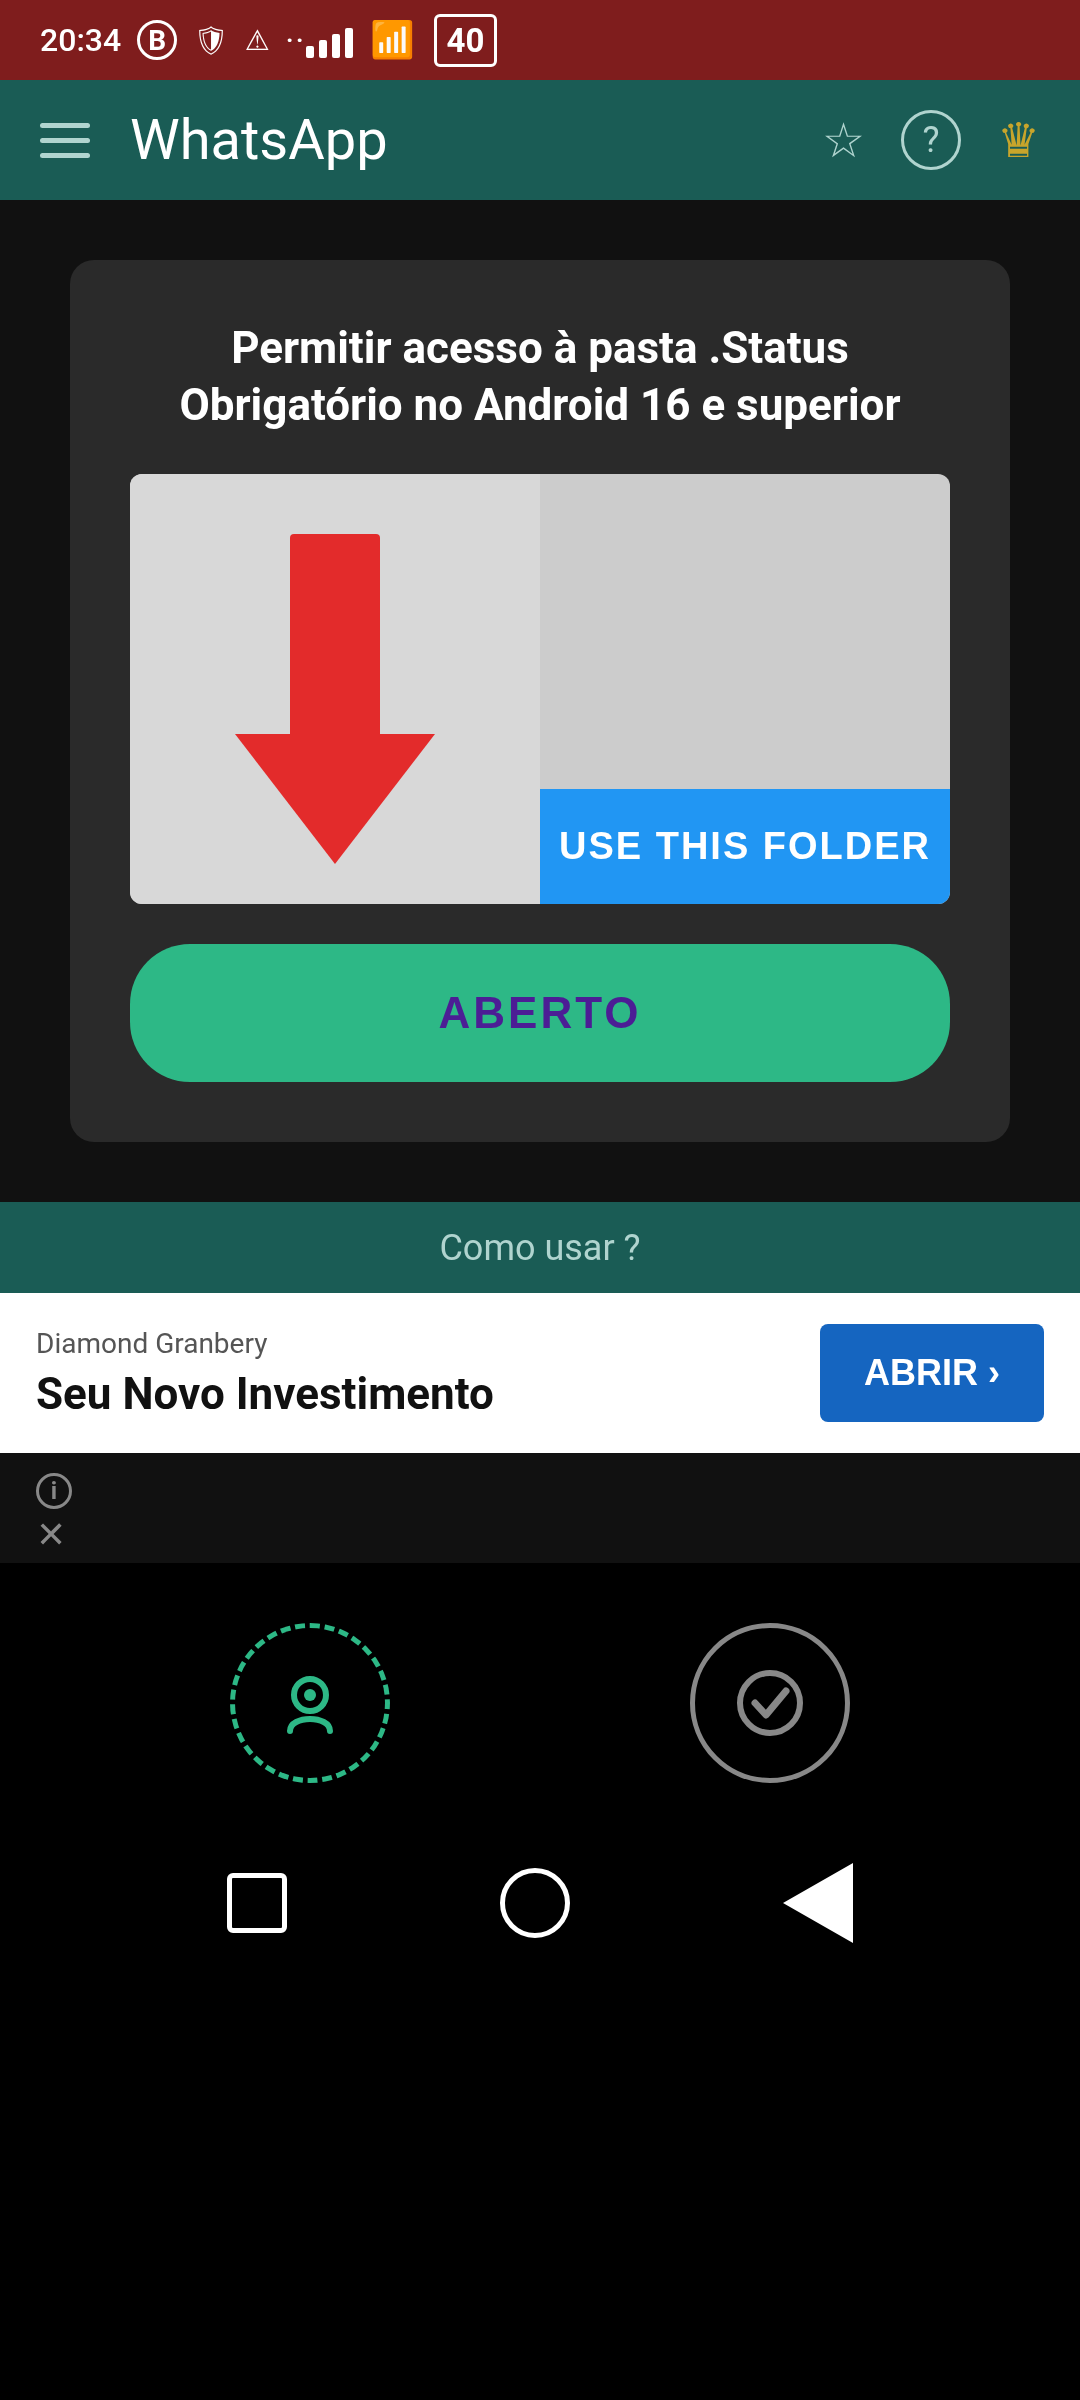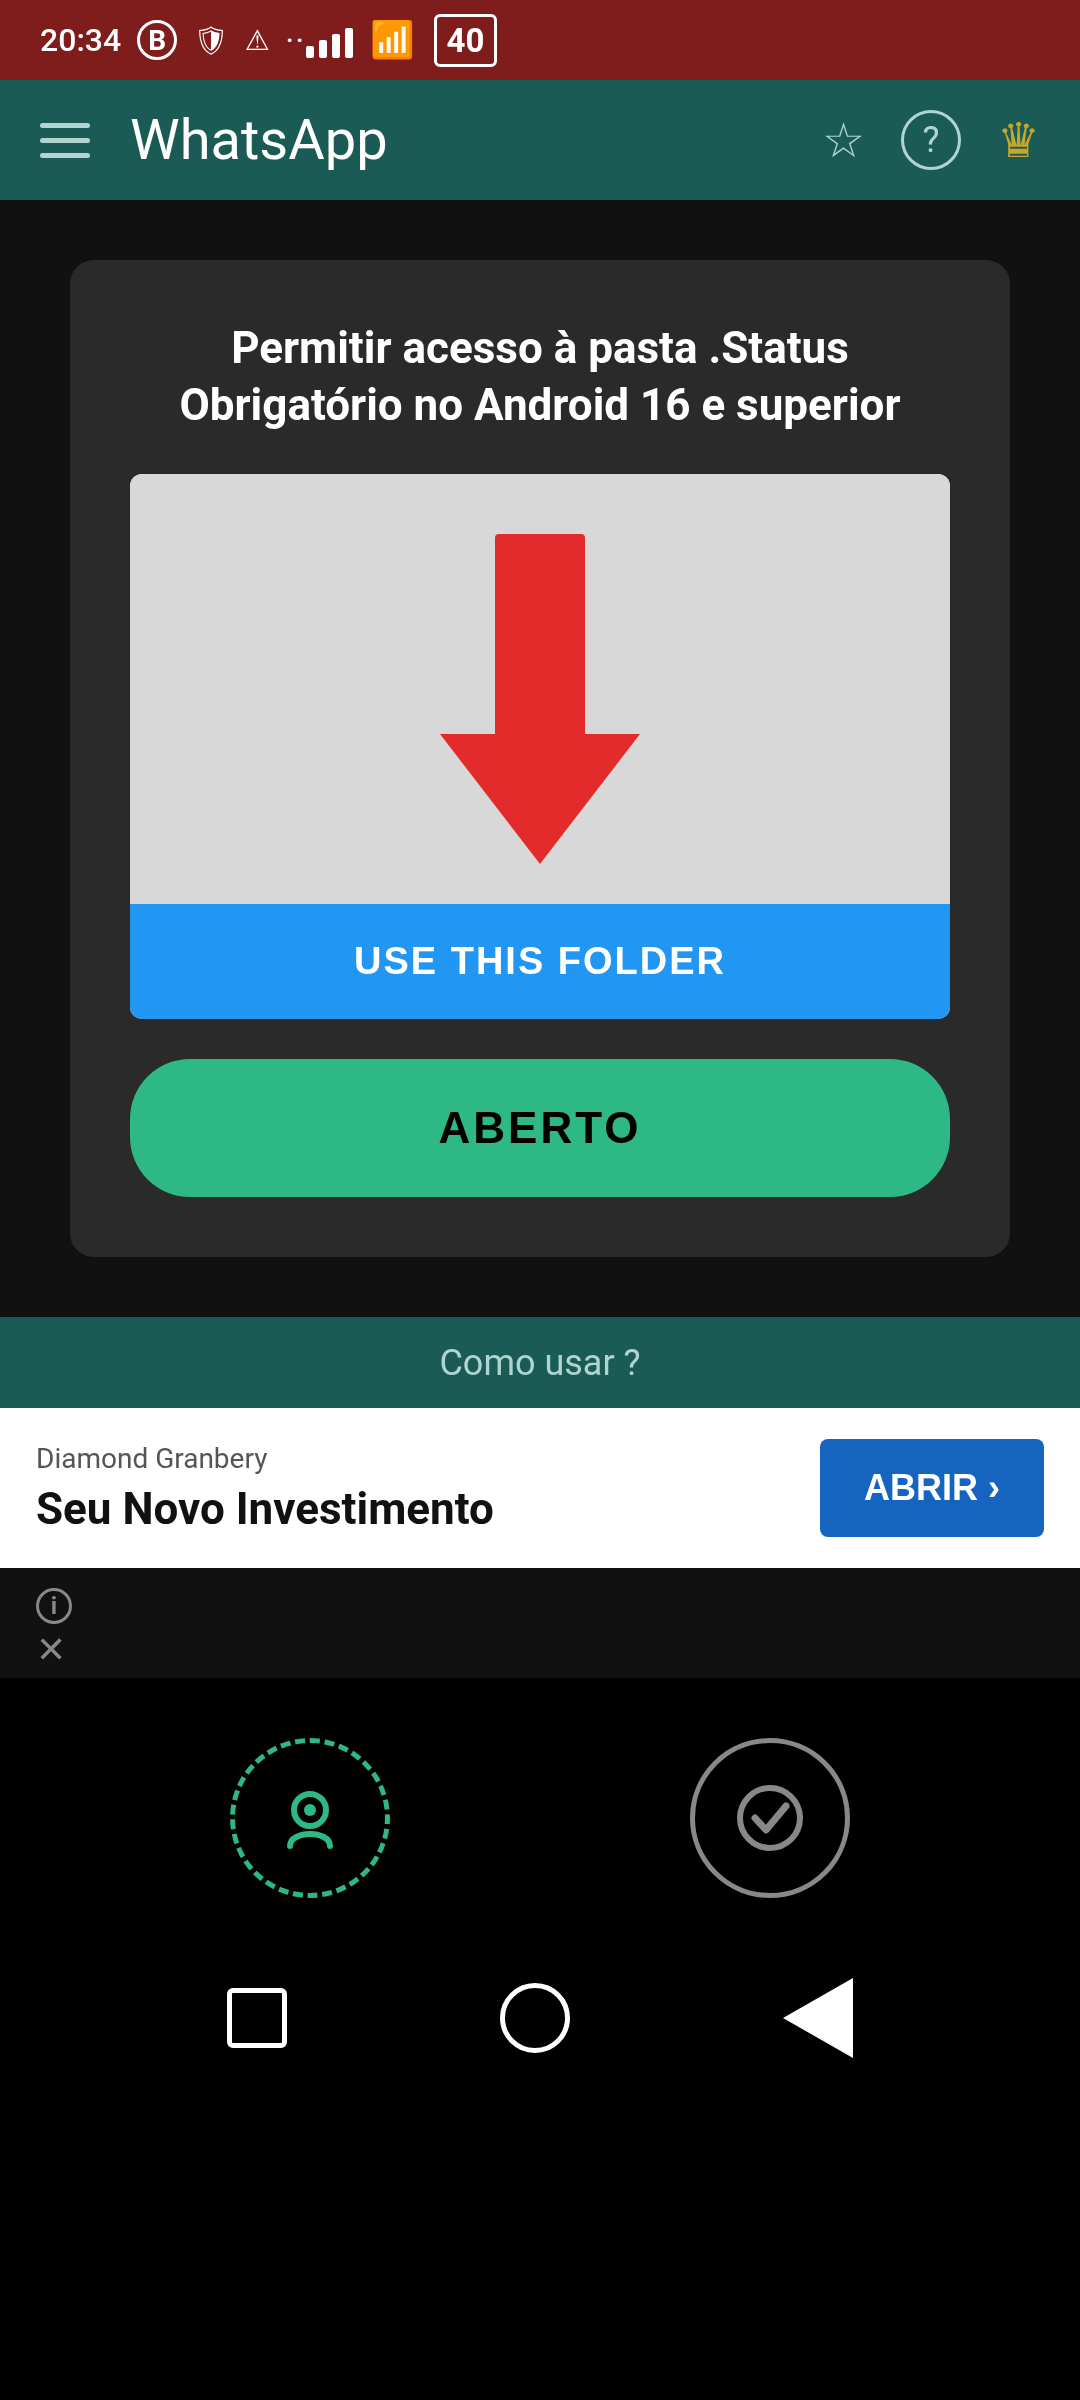--- a/index.html
+++ b/index.html
@@ -114,21 +114,21 @@
       line-height: 1.3;
     }
 
     
     .folder-preview {
       width: 100%;
       background: #ccc;
       border-radius: 12px;
       overflow: hidden;
       display: flex;
-      flex-direction: column;
+      flex-direction: row;
       align-items: flex-end;
     }
     .folder-preview-inner {
       width: 100%;
       background: #d8d8d8;
       display: flex;
       align-items: center;
       justify-content: center;
       padding: 60px 0 40px 0;
       position: relative;
@@ -157,21 +157,21 @@
       text-align: center;
       border: none;
       cursor: pointer;
       text-transform: uppercase;
     }
 
     
     .aberto-btn {
       width: 100%;
       background: #2db886;
-      color: #000000;
+      color: #4c1d95;
       font-size: 44px;
       font-weight: 700;
       letter-spacing: 3px;
       padding: 44px 0;
       border-radius: 60px;
       text-align: center;
       border: none;
       cursor: pointer;
       text-transform: uppercase;
     }

